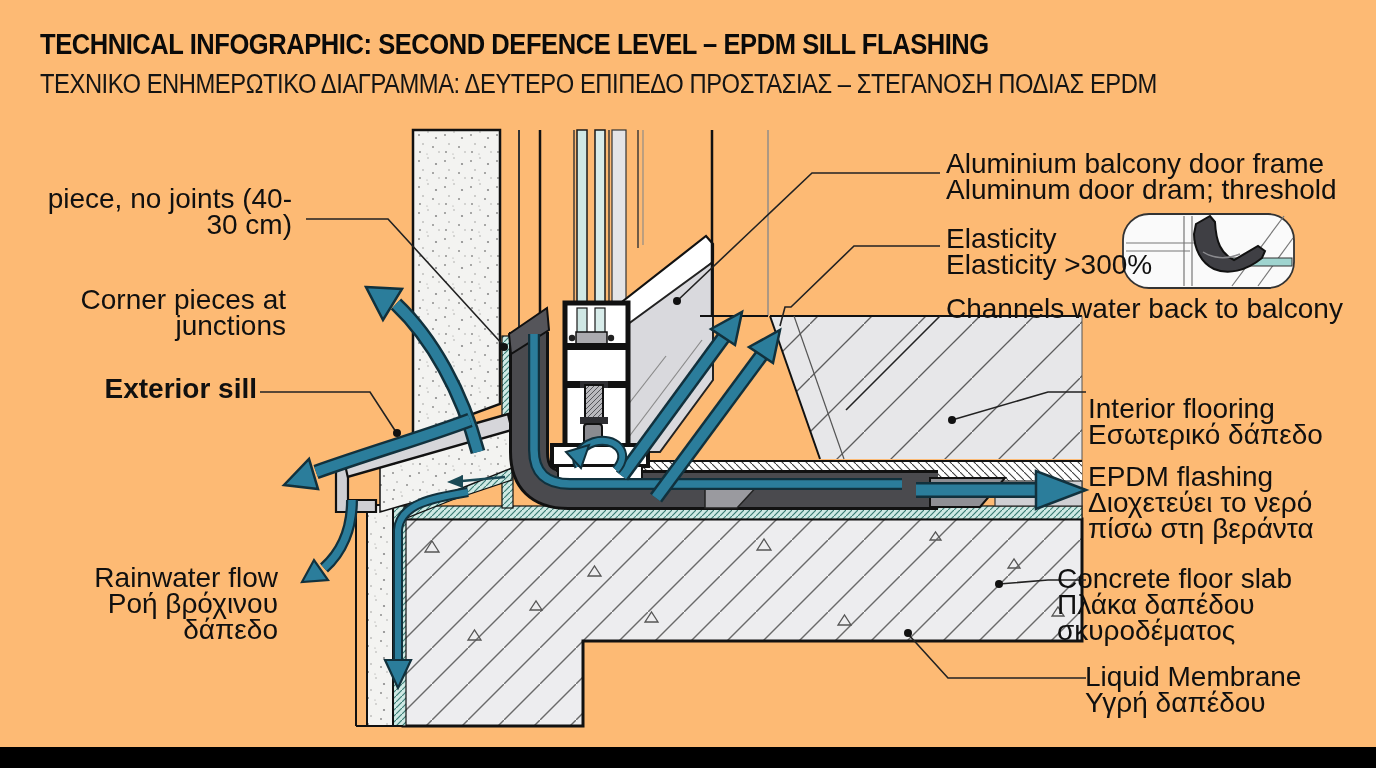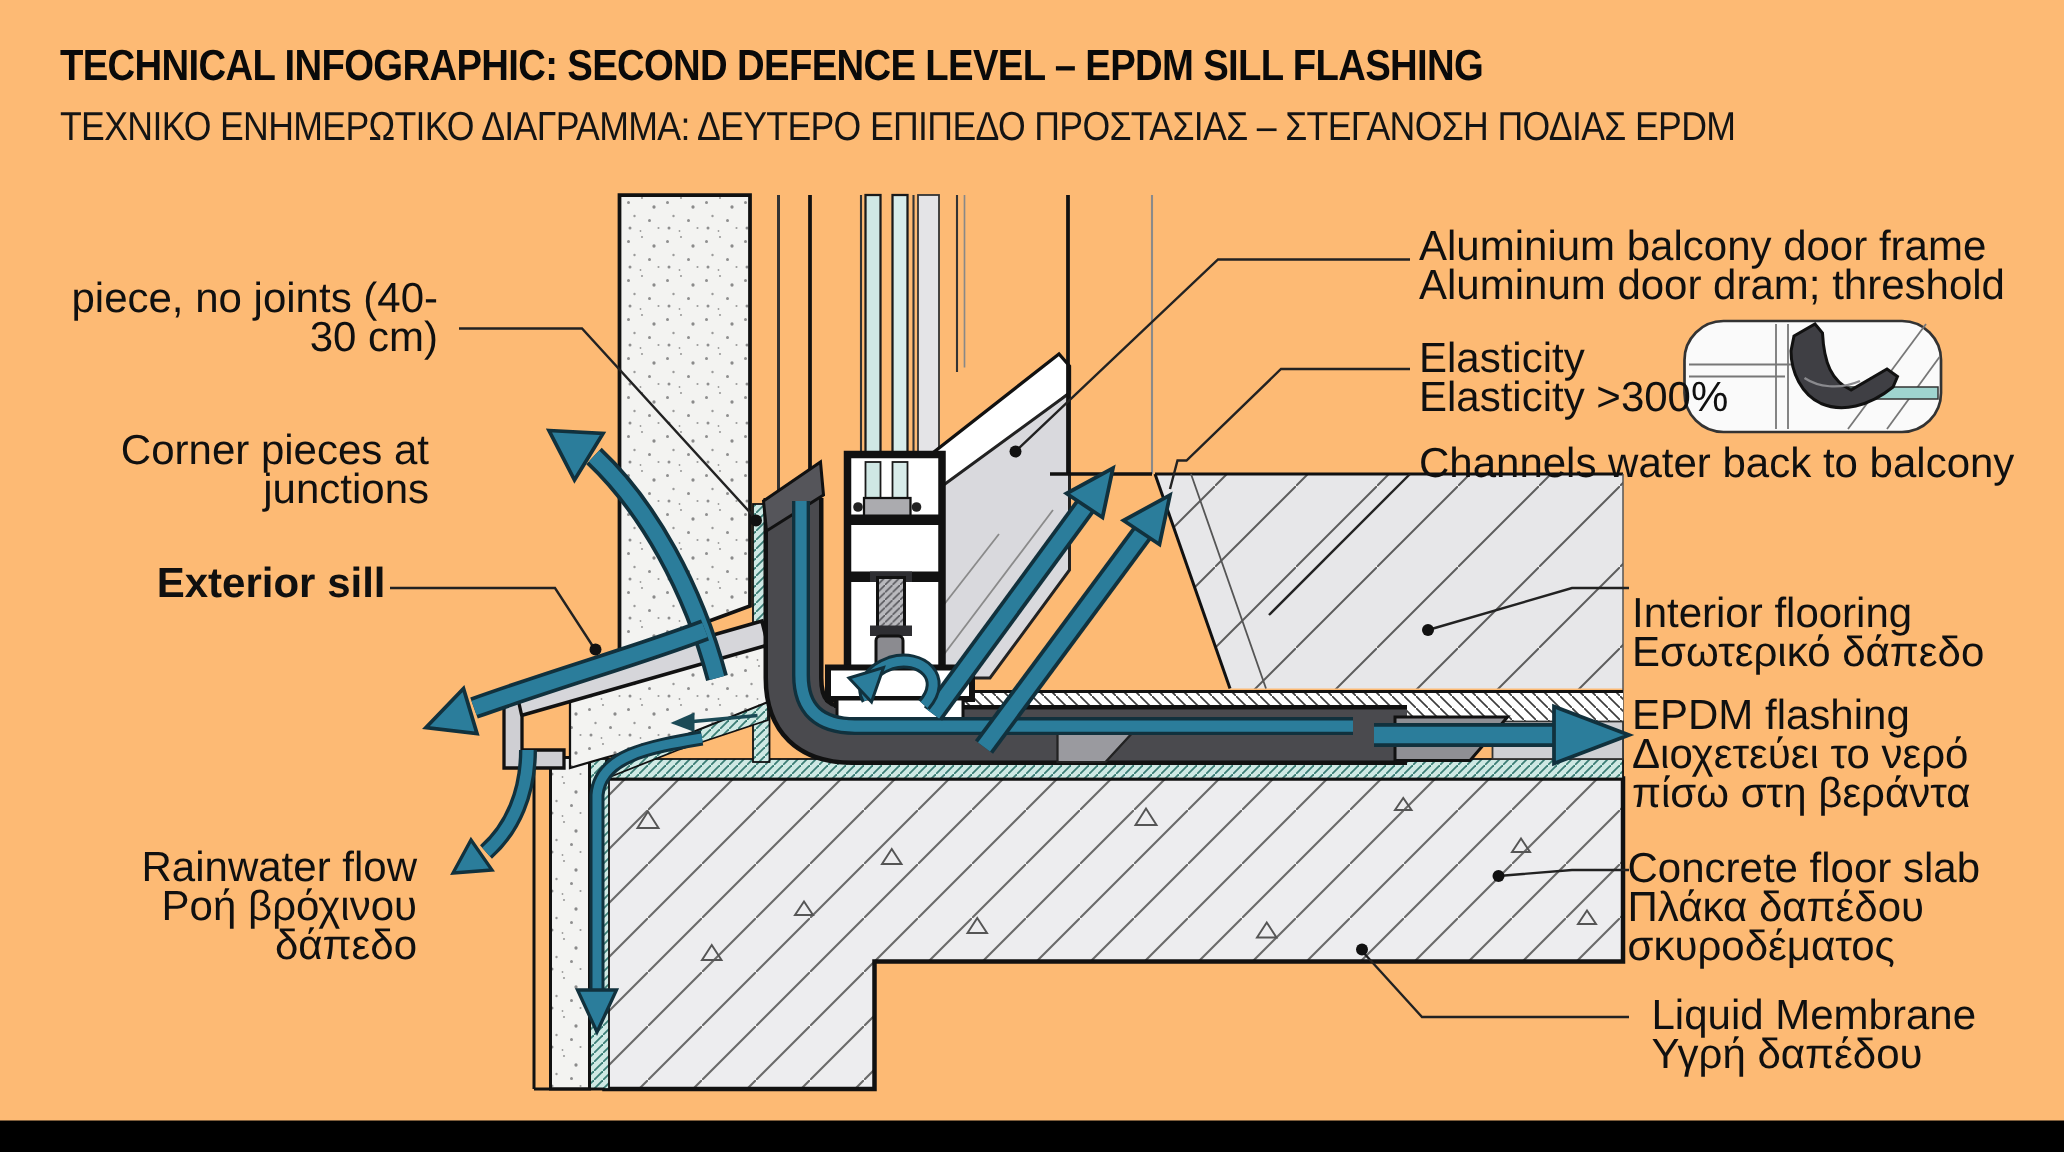--- a/index.html
+++ b/index.html
@@ -16,22 +16,22 @@
   .lbl.ralign{text-align:right;}
   .lbl-epdm-left{left:30px;top:186px;width:262px;}
   .lbl-corner{left:30px;top:287px;width:256px;}
   .lbl-sill{left:30px;top:376px;width:227px;font-weight:bold;}
   .lbl-rain{left:30px;top:565px;width:248px;}
   .lbl-alu{left:946px;top:151px;}
   .lbl-elast{left:946px;top:226px;}
   .lbl-channels{left:946px;top:296px;}
   .lbl-interior{left:1088px;top:396px;}
   .lbl-epdm-right{left:1088px;top:464px;}
-  .lbl-concrete{left:1085px;top:566px;}
-  .lbl-liquid{left:1085px;top:664px;margin-left:16px;}
+  .lbl-concrete{left:1057px;top:566px;}
+  .lbl-liquid{left:1085px;top:664px;}
   .bottom-bar{position:absolute;left:0;top:747px;width:1376px;height:21px;background:#000;}
 </style>
 </head>
 <body>
 
 <div class="stage">
 
   <svg class="draw" width="1376" height="768" viewBox="0 0 1376 768">
     <defs>
       <pattern id="speckle" width="26" height="26" patternUnits="userSpaceOnUse">

